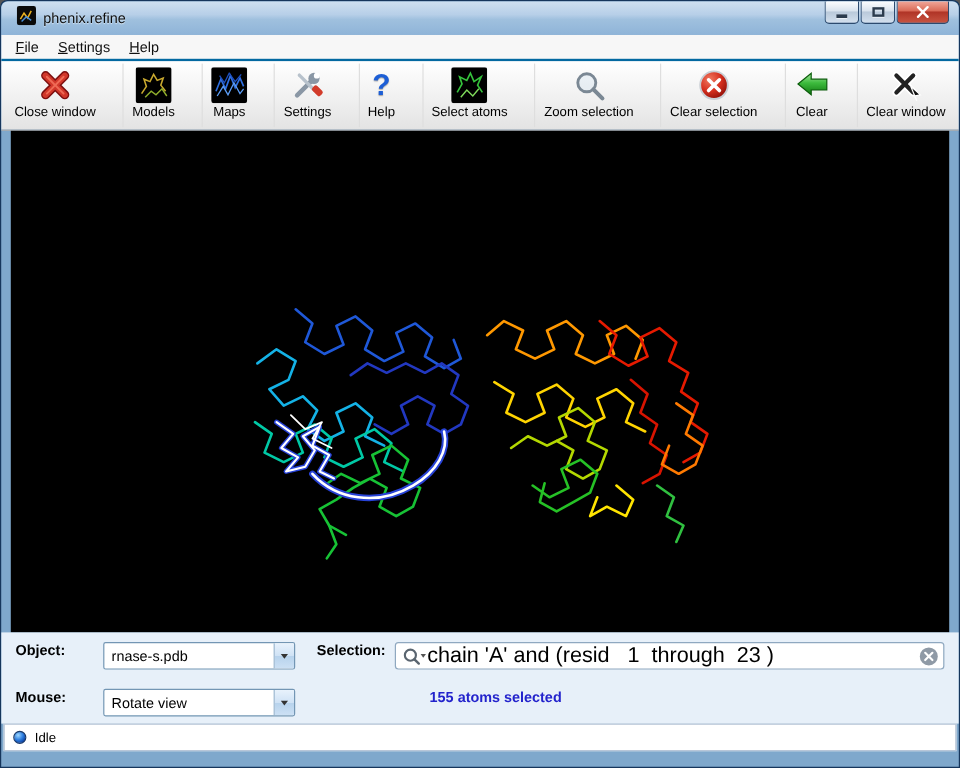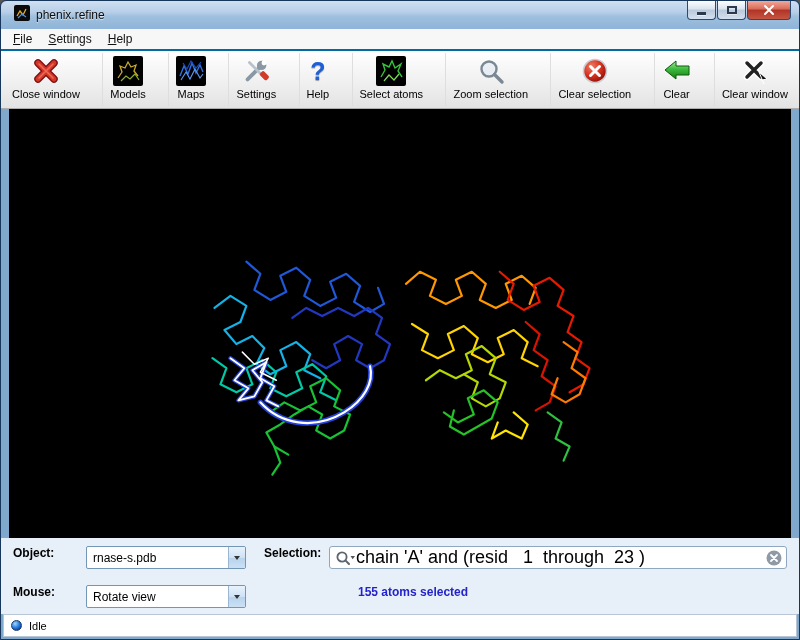--- a/index.html
+++ b/index.html
@@ -101,21 +101,21 @@
     display:flex; align-items:center; padding:0 4px 0 5px;
   }
   .search-box input {
     flex:1; border:none; outline:none; background:transparent;
     font-family:Liberation Sans, sans-serif; font-size:18px; color:#000; height:100%;
   }
   .atoms-selected { margin-left:112px; font-size:12px; font-weight:bold; color:#2323cc; }
 
   
   .statusbar {
-    flex:none; height:23px; margin:0 2px 2px 2px;
+    flex:none; height:23px; margin:0 2px 13px 2px;
     background:#ffffff; border:1px solid #b8c6d8;
     display:flex; align-items:center; padding-left:7px;
   }
   .led {
     width:11px; height:11px; border-radius:50%;
     background:radial-gradient(circle at 35% 30%, #9fd8ff, #2f7fe0 45%, #0b3fa0 80%, #072a70);
     border:1px solid #1a3a6a; margin-right:7px;
   }
   .status-text { font-size:11px; color:#000; }
 </style>

